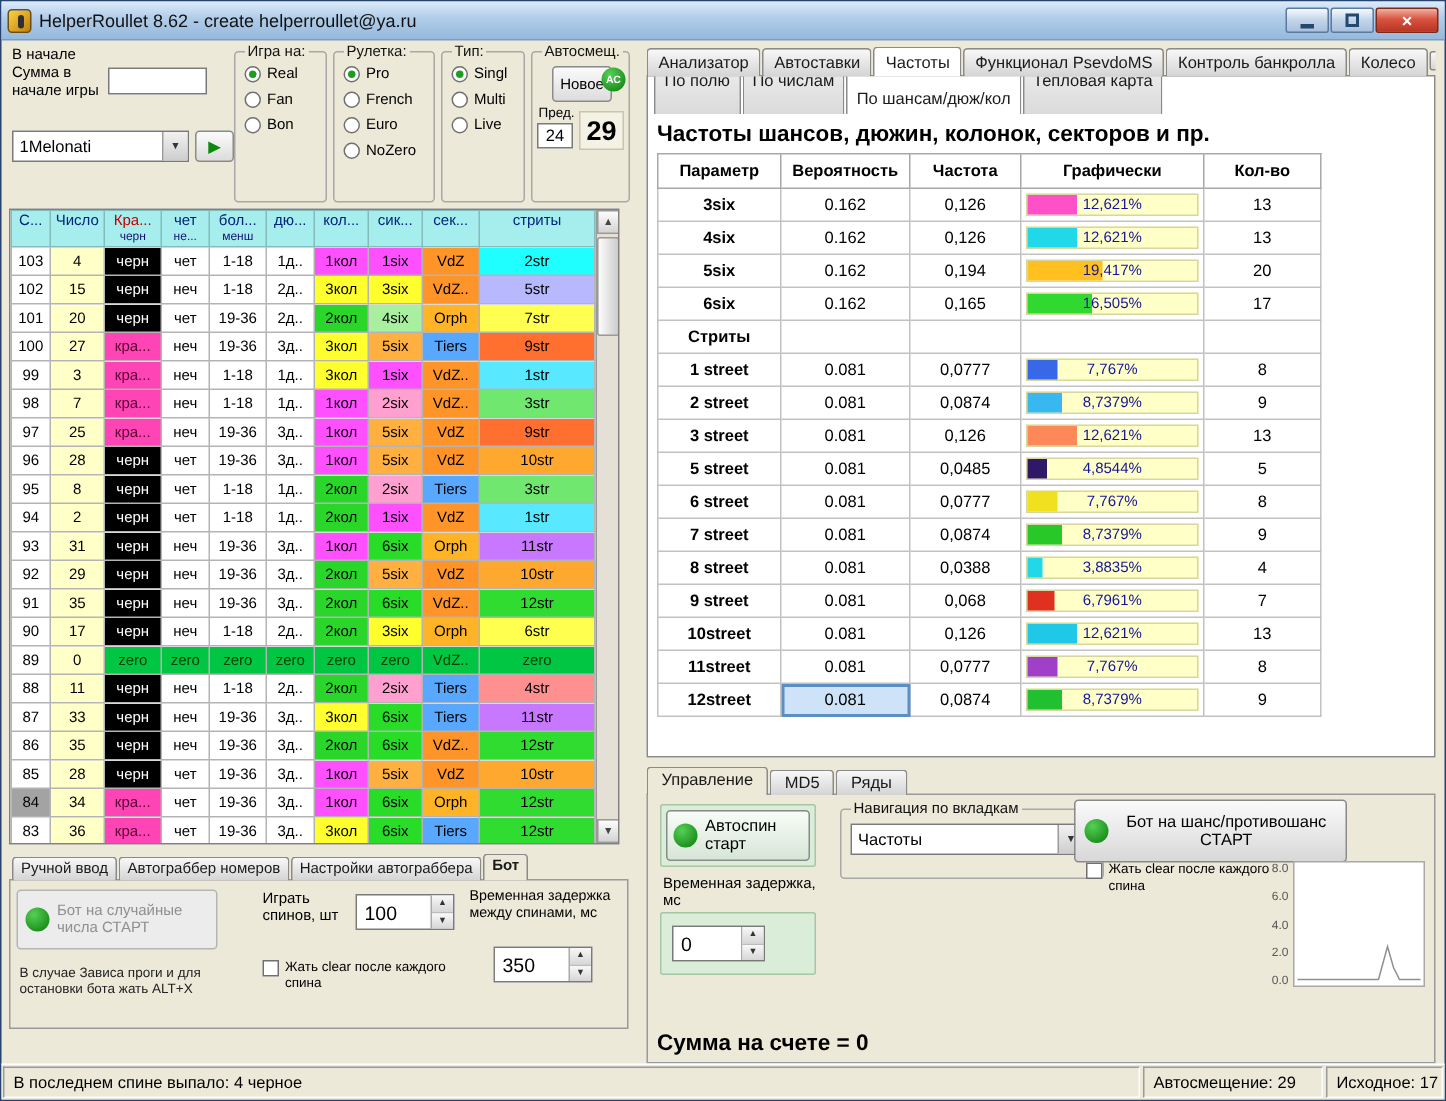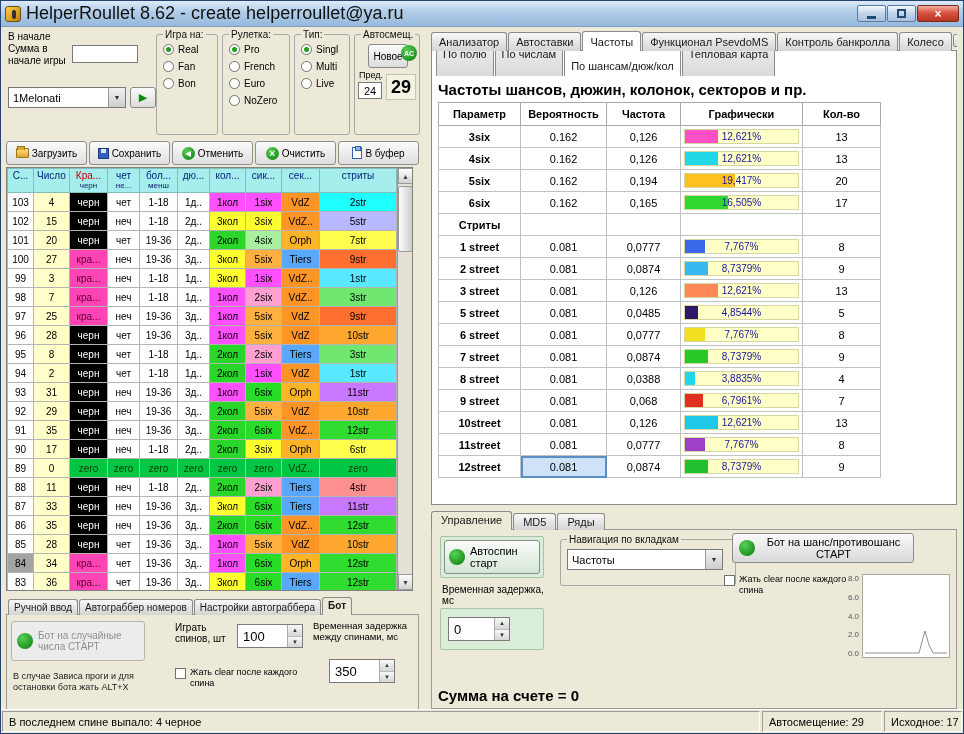--- a/index.html
+++ b/index.html
@@ -3,21 +3,21 @@
 <meta charset="utf-8">
 <style>
 *{margin:0;padding:0;box-sizing:border-box}
 html,body{width:964px;height:734px;overflow:hidden}
 body{font-family:"Liberation Sans",sans-serif;background:#8f8f8f}
 .window{width:964px;height:734px;border:1px solid #26426e;display:flex;flex-direction:column;background:#ece9d8}
 
 .titlebar{height:26px;background:linear-gradient(#dcebfa,#b0cce8 45%,#96b9dc);display:flex;align-items:center;padding:0 4px;border-bottom:1px solid #7f9bbd;flex:none}
 .app-icon{width:16px;height:16px;margin-right:5px;background:linear-gradient(135deg,#ffd040,#c08010);border:1px solid #6a5010;border-radius:3px;position:relative;flex:none}
 .app-icon::after{content:"";position:absolute;left:6px;top:3px;width:4px;height:9px;background:#303030;border-radius:2px}
-.title-text{font-size:18px;color:#111;white-space:nowrap}
+.title-text{font-size:12px;color:#111;white-space:nowrap}
 .win-buttons{margin-left:auto;display:flex;gap:1px}
 .win-btn{width:29px;height:17px;border:1px solid #5a7aa0;border-radius:2px;background:linear-gradient(#f6fafd,#c2d4ea 50%,#a9c0dd);display:flex;align-items:center;justify-content:center}
 .win-btn.close{width:42px;background:linear-gradient(#f0b0a0,#d85440 45%,#b93523);color:#fff;font-weight:bold;font-size:12px;border-color:#7a2a1a}
 .glyph-min{width:9px;height:3px;background:#24496e;margin-top:8px}
 .glyph-max{width:9px;height:9px;border:2px solid #24496e;background:transparent}
 
 .main{flex:1;display:flex;overflow:hidden}
 .left-panel{width:424px;flex:none;padding:2px 0 0 5px;display:flex;flex-direction:column}
 .right-panel{flex:1;padding:2px 6px 0 6px;display:flex;flex-direction:column;overflow:hidden}
 
@@ -115,21 +115,21 @@
 
 .control-panel{flex:1;border:1px solid #9a9a9a;margin-top:-1px;position:relative;background:#ece9d8;font-size:10px;overflow:hidden}
 .green-panel{position:absolute;background:#d9edd9;border:1px solid #a6c6a6;border-radius:2px}
 #gpA{left:8px;top:6px;width:104px;height:42px;padding:3px}
 .autospin-btn{width:100%;height:100%;border:1px solid #8a8a8a;border-radius:3px;background:linear-gradient(#f8fcf8,#d6e6d6);display:flex;align-items:center;gap:5px;font-size:11px;padding:0 4px;text-align:left;line-height:12px}
 .delay-label2{position:absolute;left:10px;top:54px;width:112px;line-height:11px}
 #gpB{left:8px;top:78px;width:104px;height:42px;padding:8px 7px}
 #spinner3{width:62px;height:24px}
 .fs-nav{position:absolute;left:128px;top:4px;width:176px;height:52px}
 .fs-nav .combo{width:156px;margin-top:3px}
-.chance-btn{position:absolute;left:300px;top:3px;width:182px;height:30px;border:1px solid #8a8a8a;border-radius:3px;background:linear-gradient(#fafafa,#d8d8d8);font-size:11px;display:flex;align-items:center;gap:5px;padding:0 6px;line-height:12px;text-align:center}
+.chance-btn{position:absolute;left:284px;top:3px;width:182px;height:42px;border:1px solid #8a8a8a;border-radius:3px;background:linear-gradient(#fafafa,#d8d8d8);font-size:11px;display:flex;align-items:center;gap:5px;padding:0 6px;line-height:12px;text-align:center}
 .cb2{position:absolute;left:292px;top:44px;width:124px}
 .mini-chart{position:absolute;right:6px;top:44px;display:flex;gap:3px}
 .ylabels{display:flex;flex-direction:column;justify-content:space-between;font-size:8px;color:#555;text-align:right;height:84px}
 .chart-box{width:88px;height:84px;border:1px solid #a8a8a8;background:#fff}
 .sum-text{position:absolute;left:6px;bottom:4px;font-size:15px;font-weight:bold}
 
 .statusbar{height:24px;display:flex;background:#ece9d8;border-top:1px solid #fff;flex:none}
 .sb{border:1px solid;border-color:#9a9a9a #fdfdfd #fdfdfd #9a9a9a;font-size:11px;display:flex;align-items:center;padding:0 6px;margin:1px;white-space:nowrap;overflow:hidden}
 .sb1{flex:1}
 .sb2{width:120px;flex:none}
@@ -236,42 +236,20 @@
         <fieldset class="fs-shift">
           <legend>Автосмещ.</legend>
           <div class="btn new-btn">Новое</div>
           <div class="badge shift-badge">АС</div>
           <div class="prev-label">Пред.</div>
           <div class="prev-box">24</div>
           <div class="cur-shift">29</div>
         </fieldset>
       </div>
 
-      <div class="toolbar">
-          <div class="tbtn">
-            <span class="ticon folder-icon"></span>
-            <span>Загрузить</span>
-          </div>
-          <div class="tbtn">
-            <span class="ticon disk-icon"></span>
-            <span>Сохранить</span>
-          </div>
-          <div class="tbtn">
-            <span class="ticon undo-icon"></span>
-            <span>Отменить</span>
-          </div>
-          <div class="tbtn">
-            <span class="ticon clear-icon"></span>
-            <span>Очистить</span>
-          </div>
-          <div class="tbtn">
-            <span class="ticon clipboard-icon"></span>
-            <span>В буфер</span>
-          </div>
-        </div>
 
       <div class="table-area">
         <table class="spins">
           <thead>
               <tr id="spins-head">
                 <th style="width: 26px;"><span>С...</span><span class="sub">&nbsp;</span></th>
                 <th style="width: 36px;"><span>Число</span><span class="sub">&nbsp;</span></th>
                 <th class="accent" style="width: 38px;"><span>Кра...</span><span class="sub">черн</span></th>
                 <th style="width: 32px;"><span>чет</span><span class="sub">не...</span></th>
                 <th style="width: 38px;"><span>бол...</span><span class="sub">менш</span></th>

